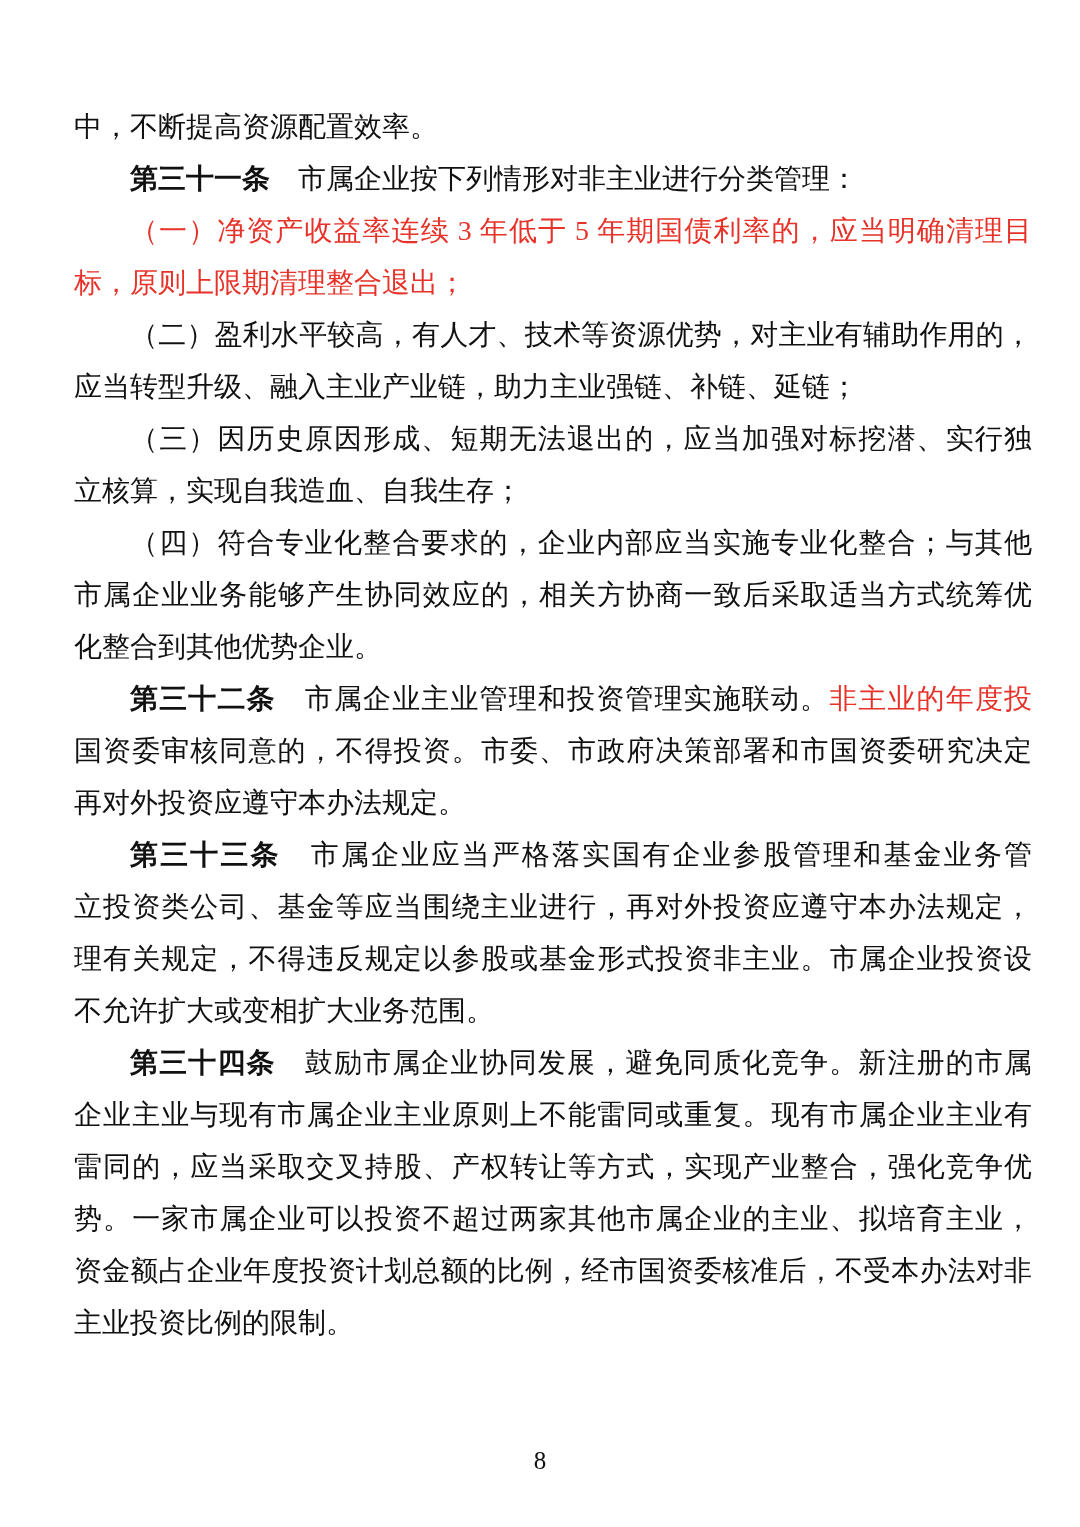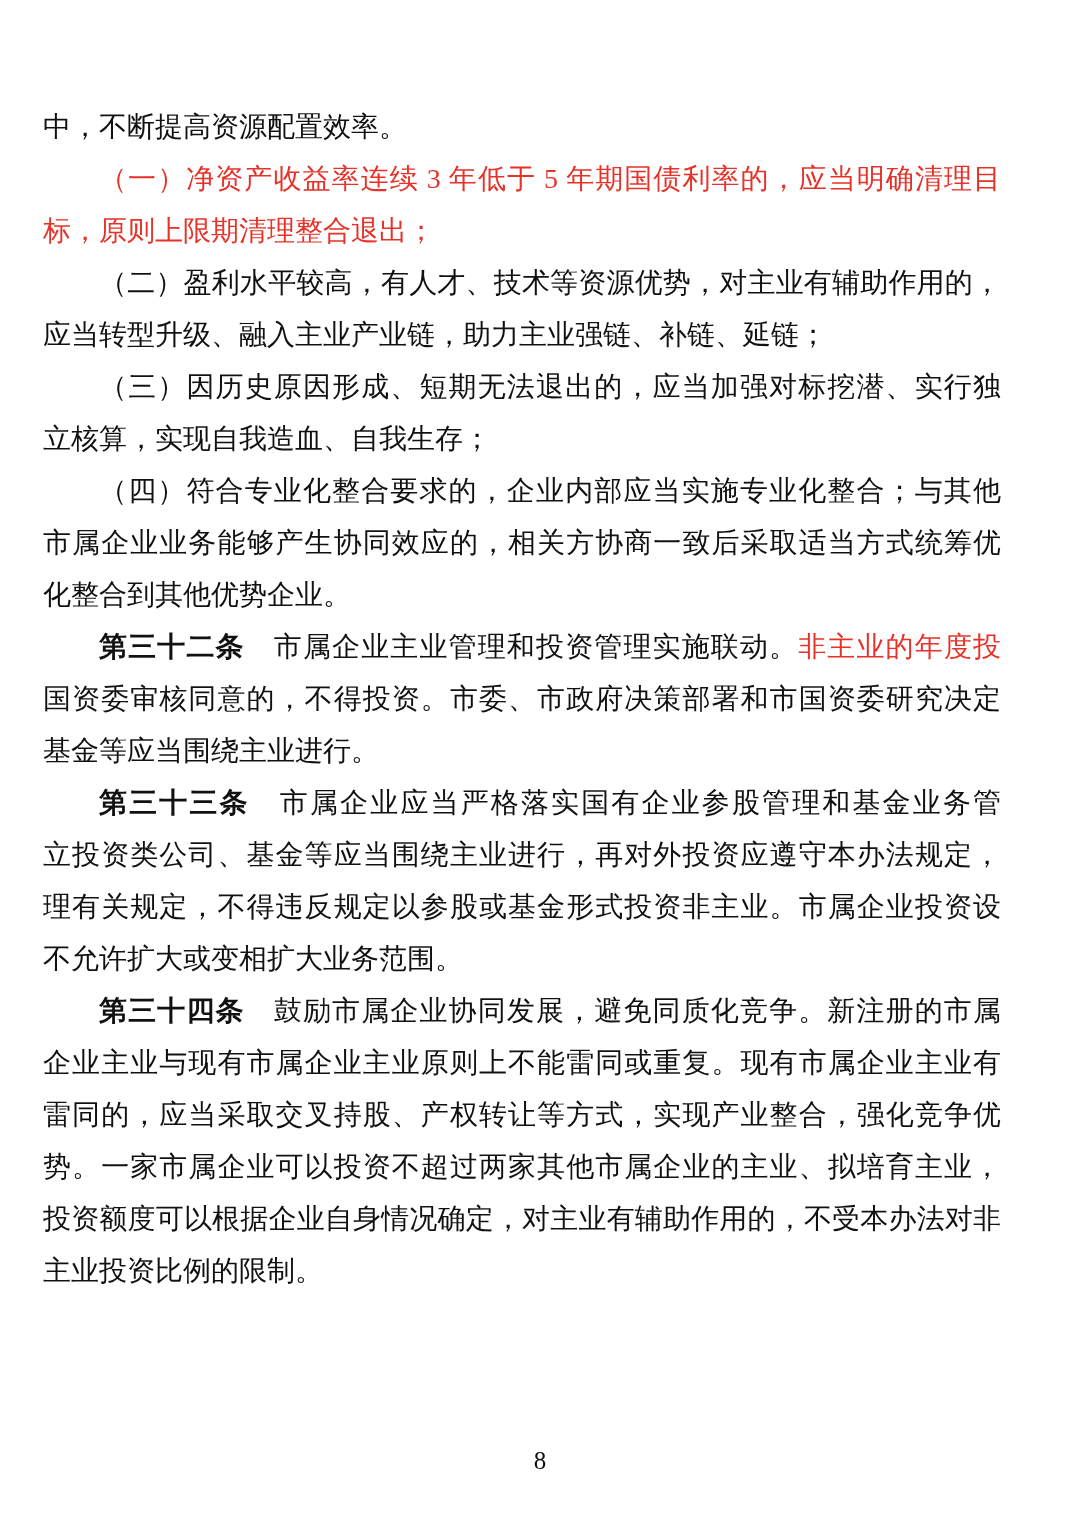--- a/index.html
+++ b/index.html
@@ -8,21 +8,21 @@
     width: 1080px;
     height: 1527px;
     background: #ffffff;
     font-family: "Liberation Serif", "DejaVu Serif", serif;
     color: var(--ink, #111111);
     overflow: hidden;
   }
   .doc-body {
     position: absolute;
     top: 101px;
-    left: 43px;
+    left: 74px;
     width: 958px;
   }
   .para { margin: 0; padding: 0; }
   .line {
     height: 52px;
     line-height: 52px;
     font-size: 28px;
     letter-spacing: 0;
     text-align: justify;
     text-align-last: justify;
@@ -46,50 +46,53 @@
 </style>
 </head>
 <body style="background: rgb(255, 255, 255);">
 
 <div class="page">
   <div class="doc-body">
       <div class="para">
         <div class="line lastline"><span>中，不断提高资源配置效率。</span></div>
       </div>
       <div class="para">
+        <div class="line lastline firstline"><span class="bold">第三十一条</span><span>　市属企业按下列情形对非主业进行分类管理：</span></div>
+      </div>
+      <div class="para">
         <div class="line firstline"><span class="red">（一）净资产收益率连续 3 年低于 5 年期国债利率的，应当明确清理目</span></div>
         <div class="line lastline"><span class="red">标，原则上限期清理整合退出；</span></div>
       </div>
       <div class="para">
         <div class="line firstline"><span>（二）盈利水平较高，有人才、技术等资源优势，对主业有辅助作用的，</span></div>
         <div class="line lastline"><span>应当转型升级、融入主业产业链，助力主业强链、补链、延链；</span></div>
       </div>
       <div class="para">
         <div class="line firstline"><span>（三）因历史原因形成、短期无法退出的，应当加强对标挖潜、实行独</span></div>
         <div class="line lastline"><span>立核算，实现自我造血、自我生存；</span></div>
       </div>
       <div class="para">
         <div class="line firstline"><span>（四）符合专业化整合要求的，企业内部应当实施专业化整合；与其他</span></div>
         <div class="line"><span>市属企业业务能够产生协同效应的，相关方协商一致后采取适当方式统筹优</span></div>
         <div class="line lastline"><span>化整合到其他优势企业。</span></div>
       </div>
       <div class="para">
         <div class="line firstline"><span class="bold">第三十二条</span><span>　市属企业主业管理和投资管理实施联动。</span><span class="red">非主业的年度投</span></div>
         <div class="line"><span>国资委审核同意的，不得投资。市委、市政府决策部署和市国资委研究决定</span></div>
-        <div class="line lastline"><span>基金等应当围绕主业进行。</span></div>
+        <div class="line lastline"><span>再对外投资应遵守本办法规定。</span></div>
       </div>
       <div class="para">
         <div class="line firstline"><span class="bold">第三十三条</span><span>　市属企业应当严格落实国有企业参股管理和基金业务管</span></div>
         <div class="line"><span>立投资类公司、基金等应当围绕主业进行，再对外投资应遵守本办法规定，</span></div>
         <div class="line"><span>理有关规定，不得违反规定以参股或基金形式投资非主业。市属企业投资设</span></div>
         <div class="line lastline"><span>不允许扩大或变相扩大业务范围。</span></div>
       </div>
       <div class="para">
         <div class="line firstline"><span class="bold">第三十四条</span><span>　鼓励市属企业协同发展，避免同质化竞争。新注册的市属</span></div>
         <div class="line"><span>企业主业与现有市属企业主业原则上不能雷同或重复。现有市属企业主业有</span></div>
         <div class="line"><span>雷同的，应当采取交叉持股、产权转让等方式，实现产业整合，强化竞争优</span></div>
         <div class="line"><span>势。一家市属企业可以投资不超过两家其他市属企业的主业、拟培育主业，</span></div>
-        <div class="line"><span>投资额度可以根据企业自身情况确定，对主业有辅助作用的，不受本办法对非</span></div>
+        <div class="line"><span>资金额占企业年度投资计划总额的比例，经市国资委核准后，不受本办法对非</span></div>
         <div class="line lastline"><span>主业投资比例的限制。</span></div>
       </div>
     </div>
   <div class="page-number">8</div>
 </div>
 
 </body></html>

